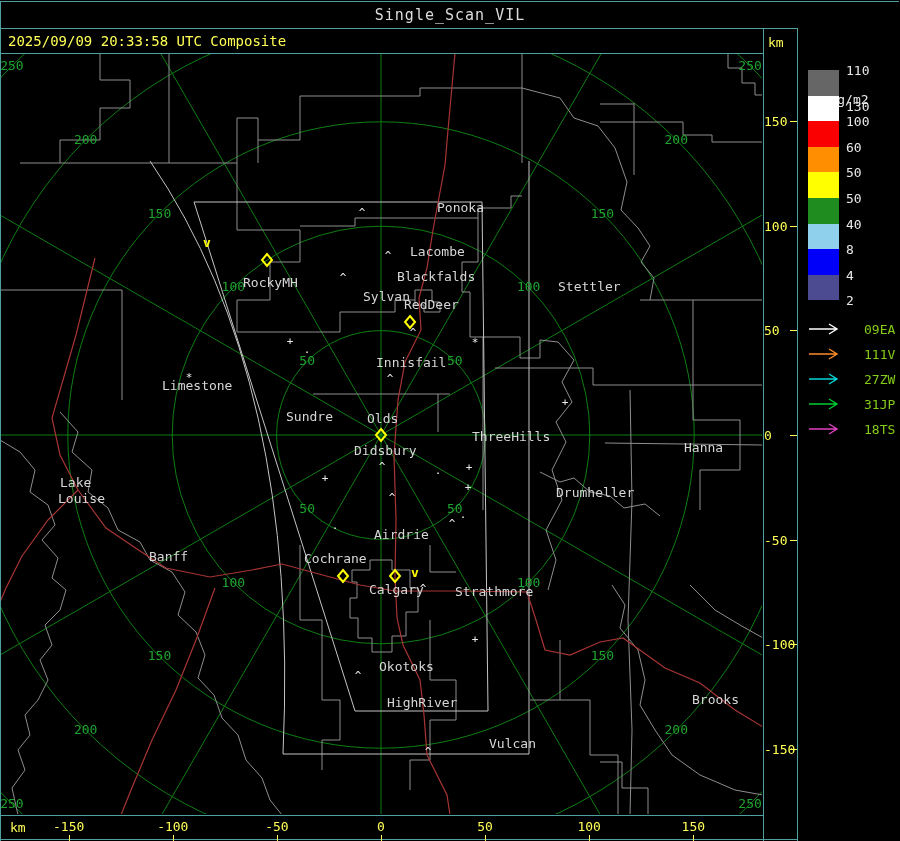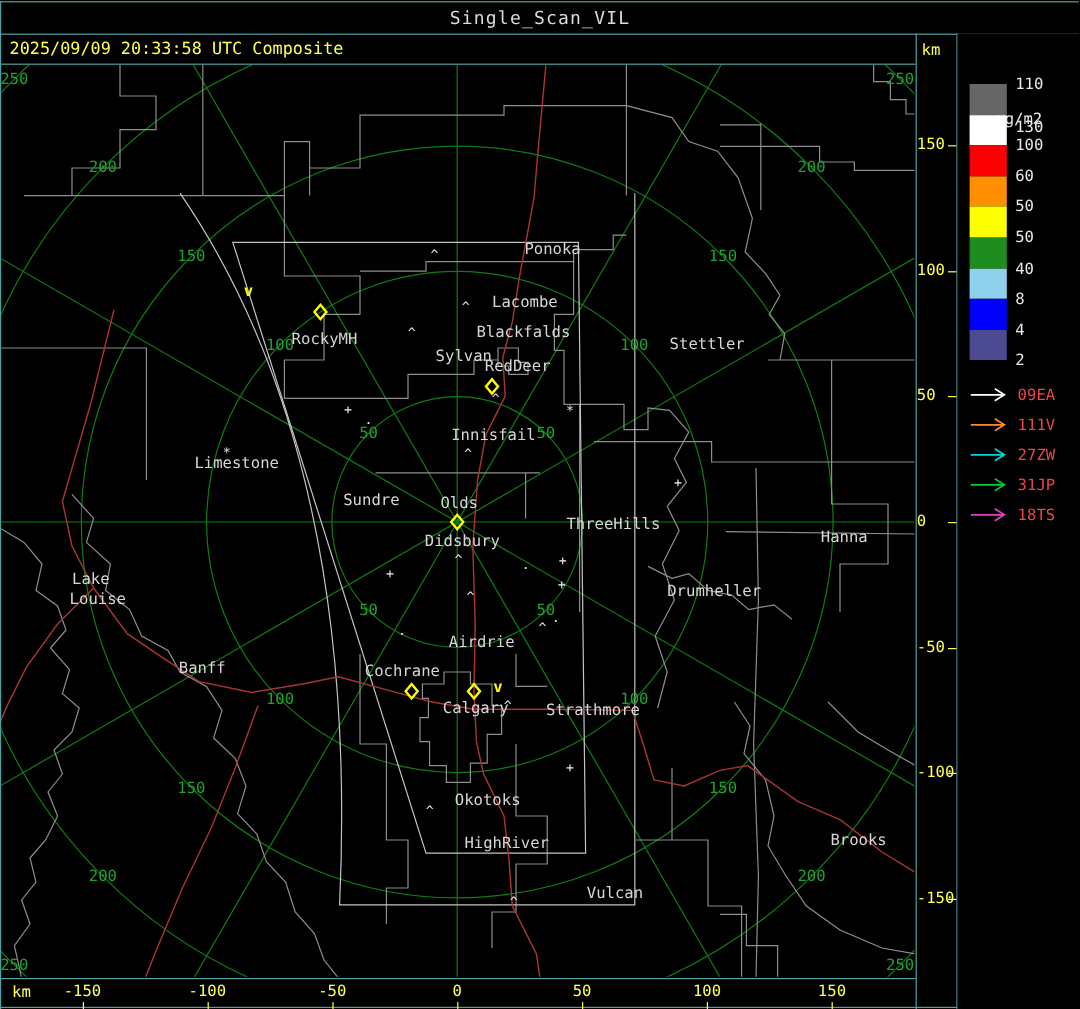--- a/index.html
+++ b/index.html
@@ -18,21 +18,21 @@
   .hline{position:absolute;height:1px;background:#4fa0a0;}
   .axis-label-b{position:absolute;color:#ffff55;font-size:13px;transform:translateX(-50%);top:819px;}
   .tick-b{position:absolute;width:1px;height:6px;background:#ffff55;top:835px;}
   .axis-label-r{position:absolute;color:#ffff55;font-size:13px;transform:translateY(-50%);left:764px;width:24px;text-align:left;}
   .tick-r{position:absolute;height:1px;width:7px;background:#ffff55;left:790px;}
   .panel{position:absolute;left:798px;top:28px;width:102px;height:813px;background:#000;}
   .units{position:absolute;left:0;top:16px;width:100%;text-align:center;color:#e8e8e8;font-size:13px;margin-top:48px;}
   .swatch{position:absolute;left:10px;width:31px;}
   .scale-val{position:absolute;left:48px;color:#e8e8e8;font-size:13px;}
   .arrow-row{position:absolute;left:10px;display:flex;align-items:center;height:14px;}
-  .arrow-row span{color:#ef4444;font-size:13px;margin-left:8px;}
+  .arrow-row span{color:#84cc16;font-size:13px;margin-left:24px;}
 </style>
 </head>
 <body>
 
 <div class="titlebar">
   <span>Single_Scan_VIL</span>
 </div>
 
 <span class="timestamp">2025/09/09 20:33:58 UTC Composite</span>
 <span class="km-top">km</span>

